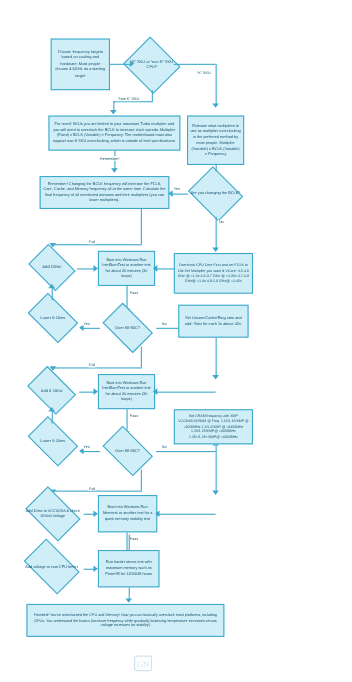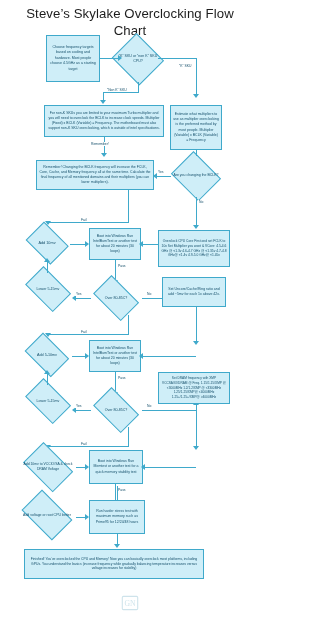--- a/index.html
+++ b/index.html
@@ -56,21 +56,20 @@
   .logo{
     position:absolute;left:50%;bottom:6px;transform:translateX(-50%);
     width:22px;height:22px;opacity:.5;
   }
 </style>
 </head>
 <body>
 
 <div id="chart">
 
-  <div class="title">Steve’s Skylake Overclocking Flow Chart</div>
 
   <div class="node box" style="left:46px;top:35px;width:54px;height:47px;">
     <span class="t" style="font-size:3.6px;line-height:1.5;">Choose frequency targets based on cooling and hardware. Most people choose 4.5GHz as a starting target</span>
   </div>
 
   <div class="node dia" style="left:112px;top:36px;width:52px;height:46px;">
     <div class="shape"></div>
     <span class="t" style="font-size:3.6px;line-height:1.45;">“K” SKU or “non K” SKU CPU?</span>
   </div>
 

